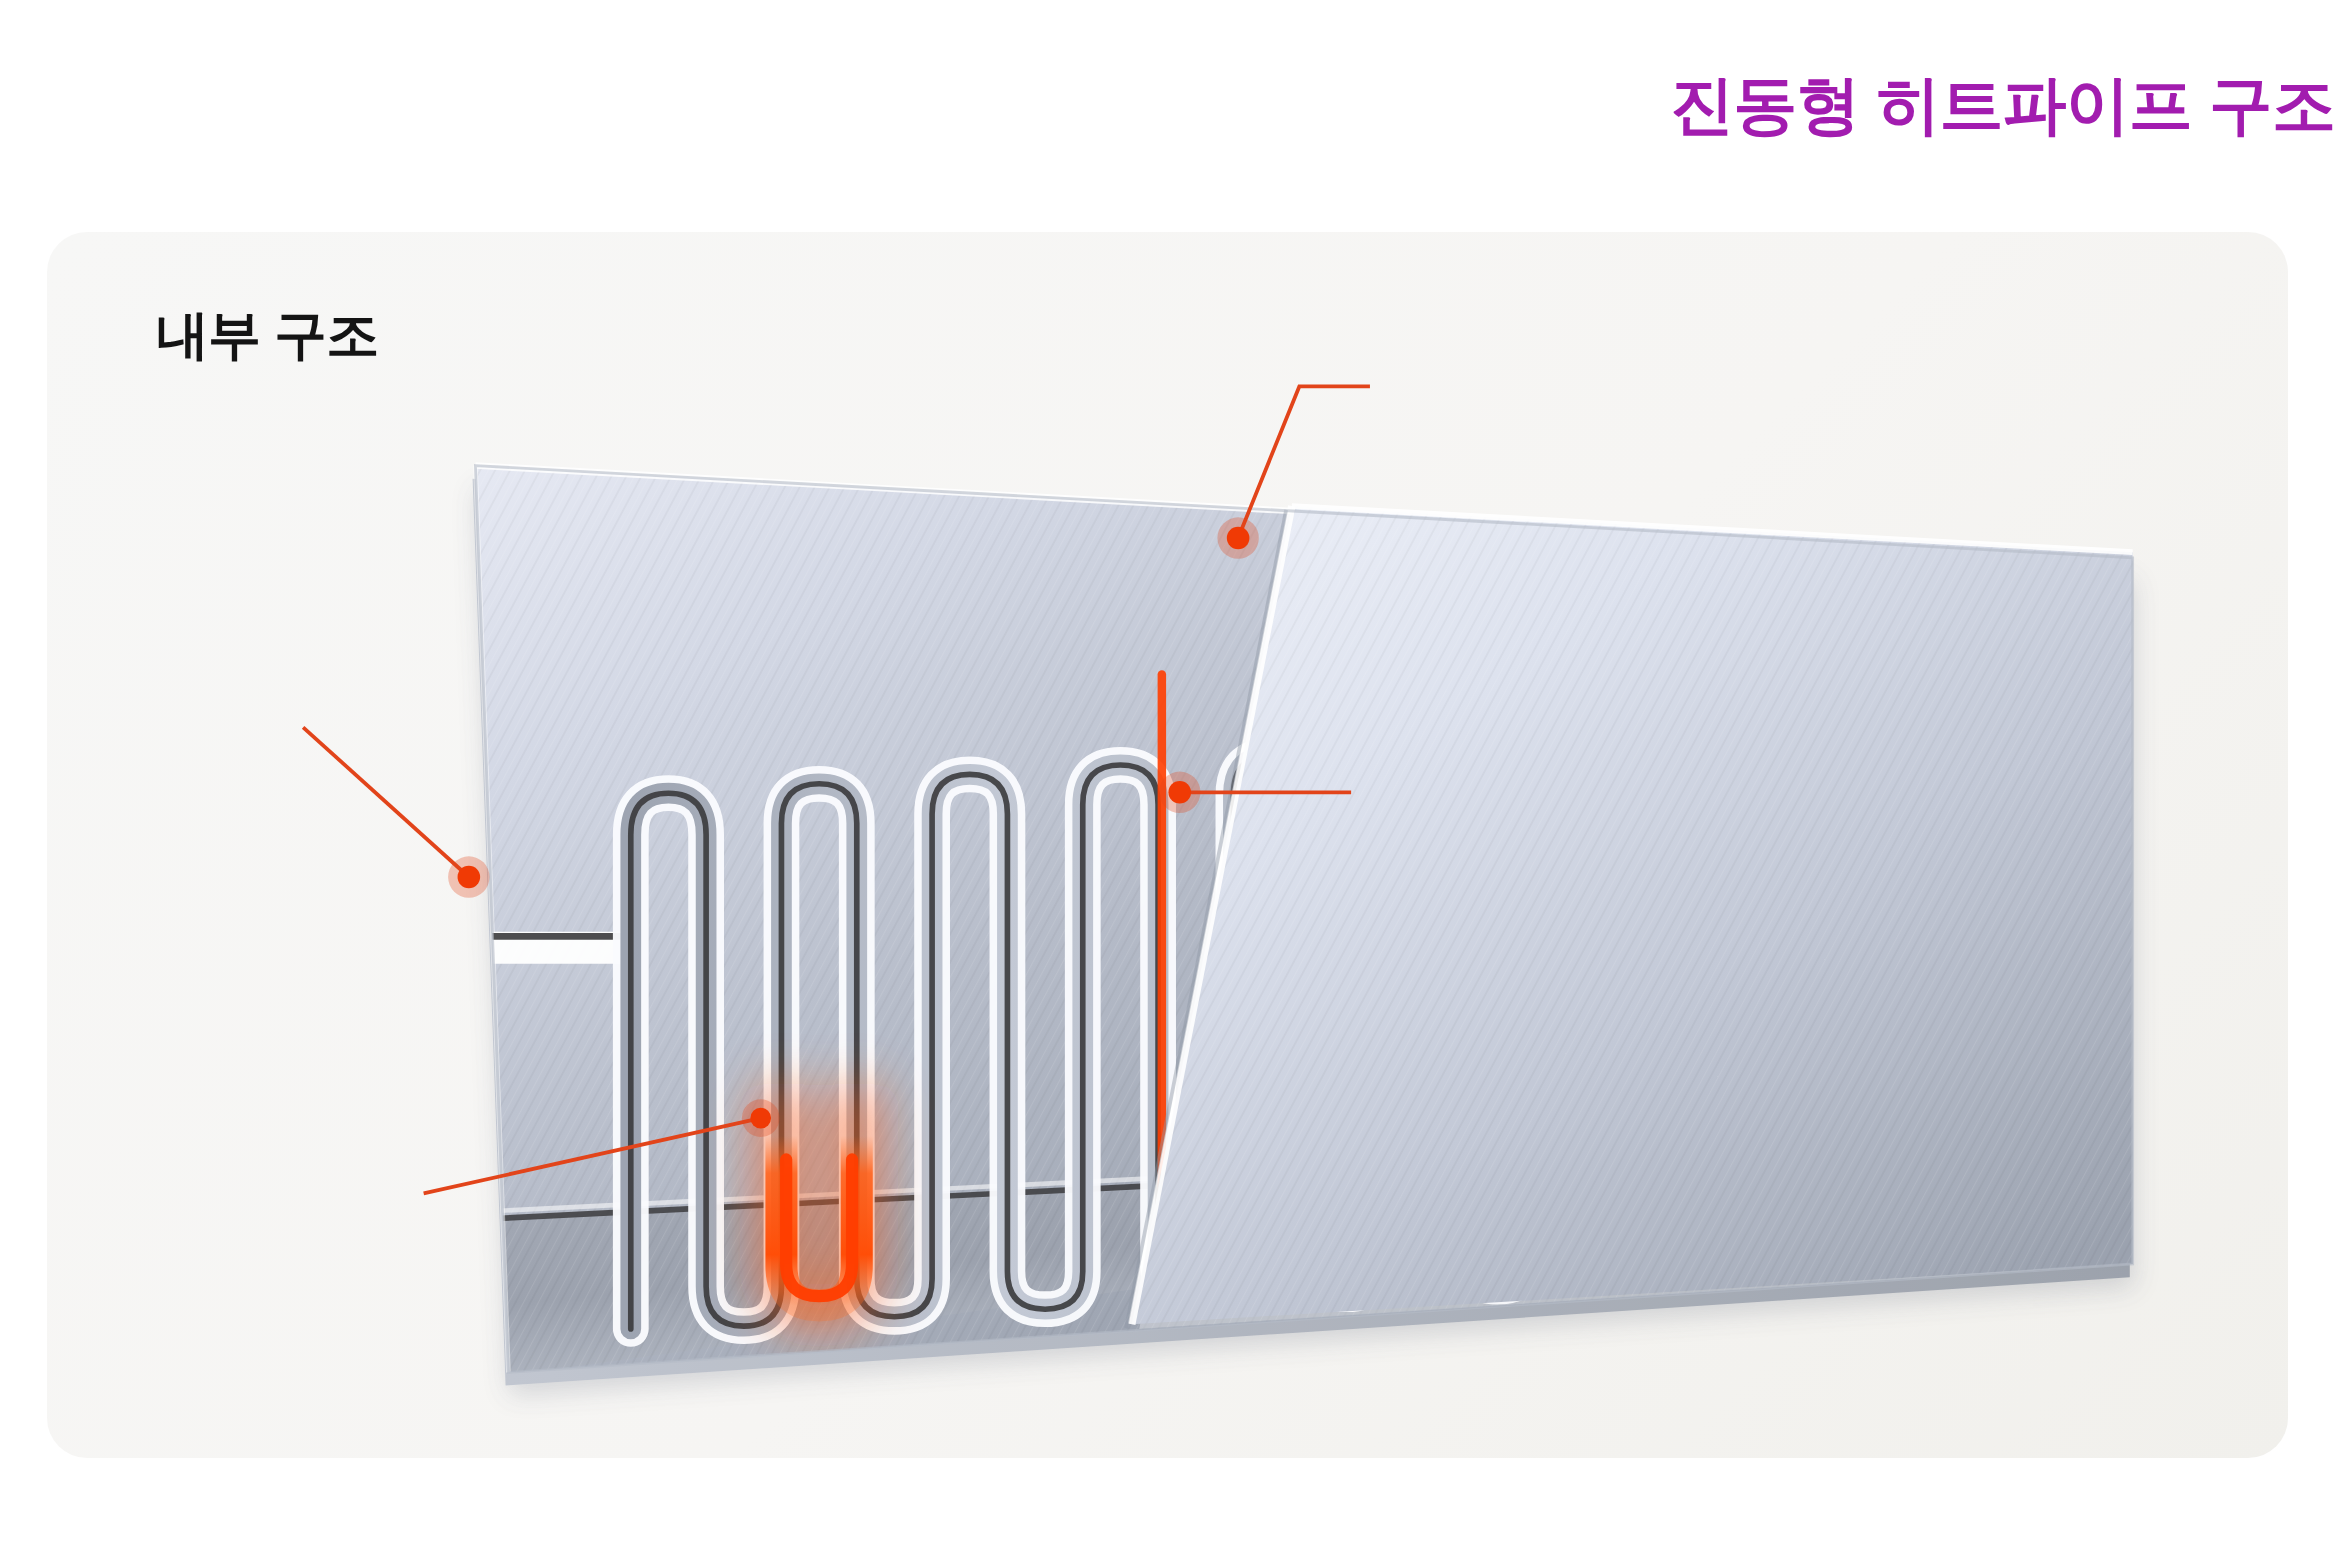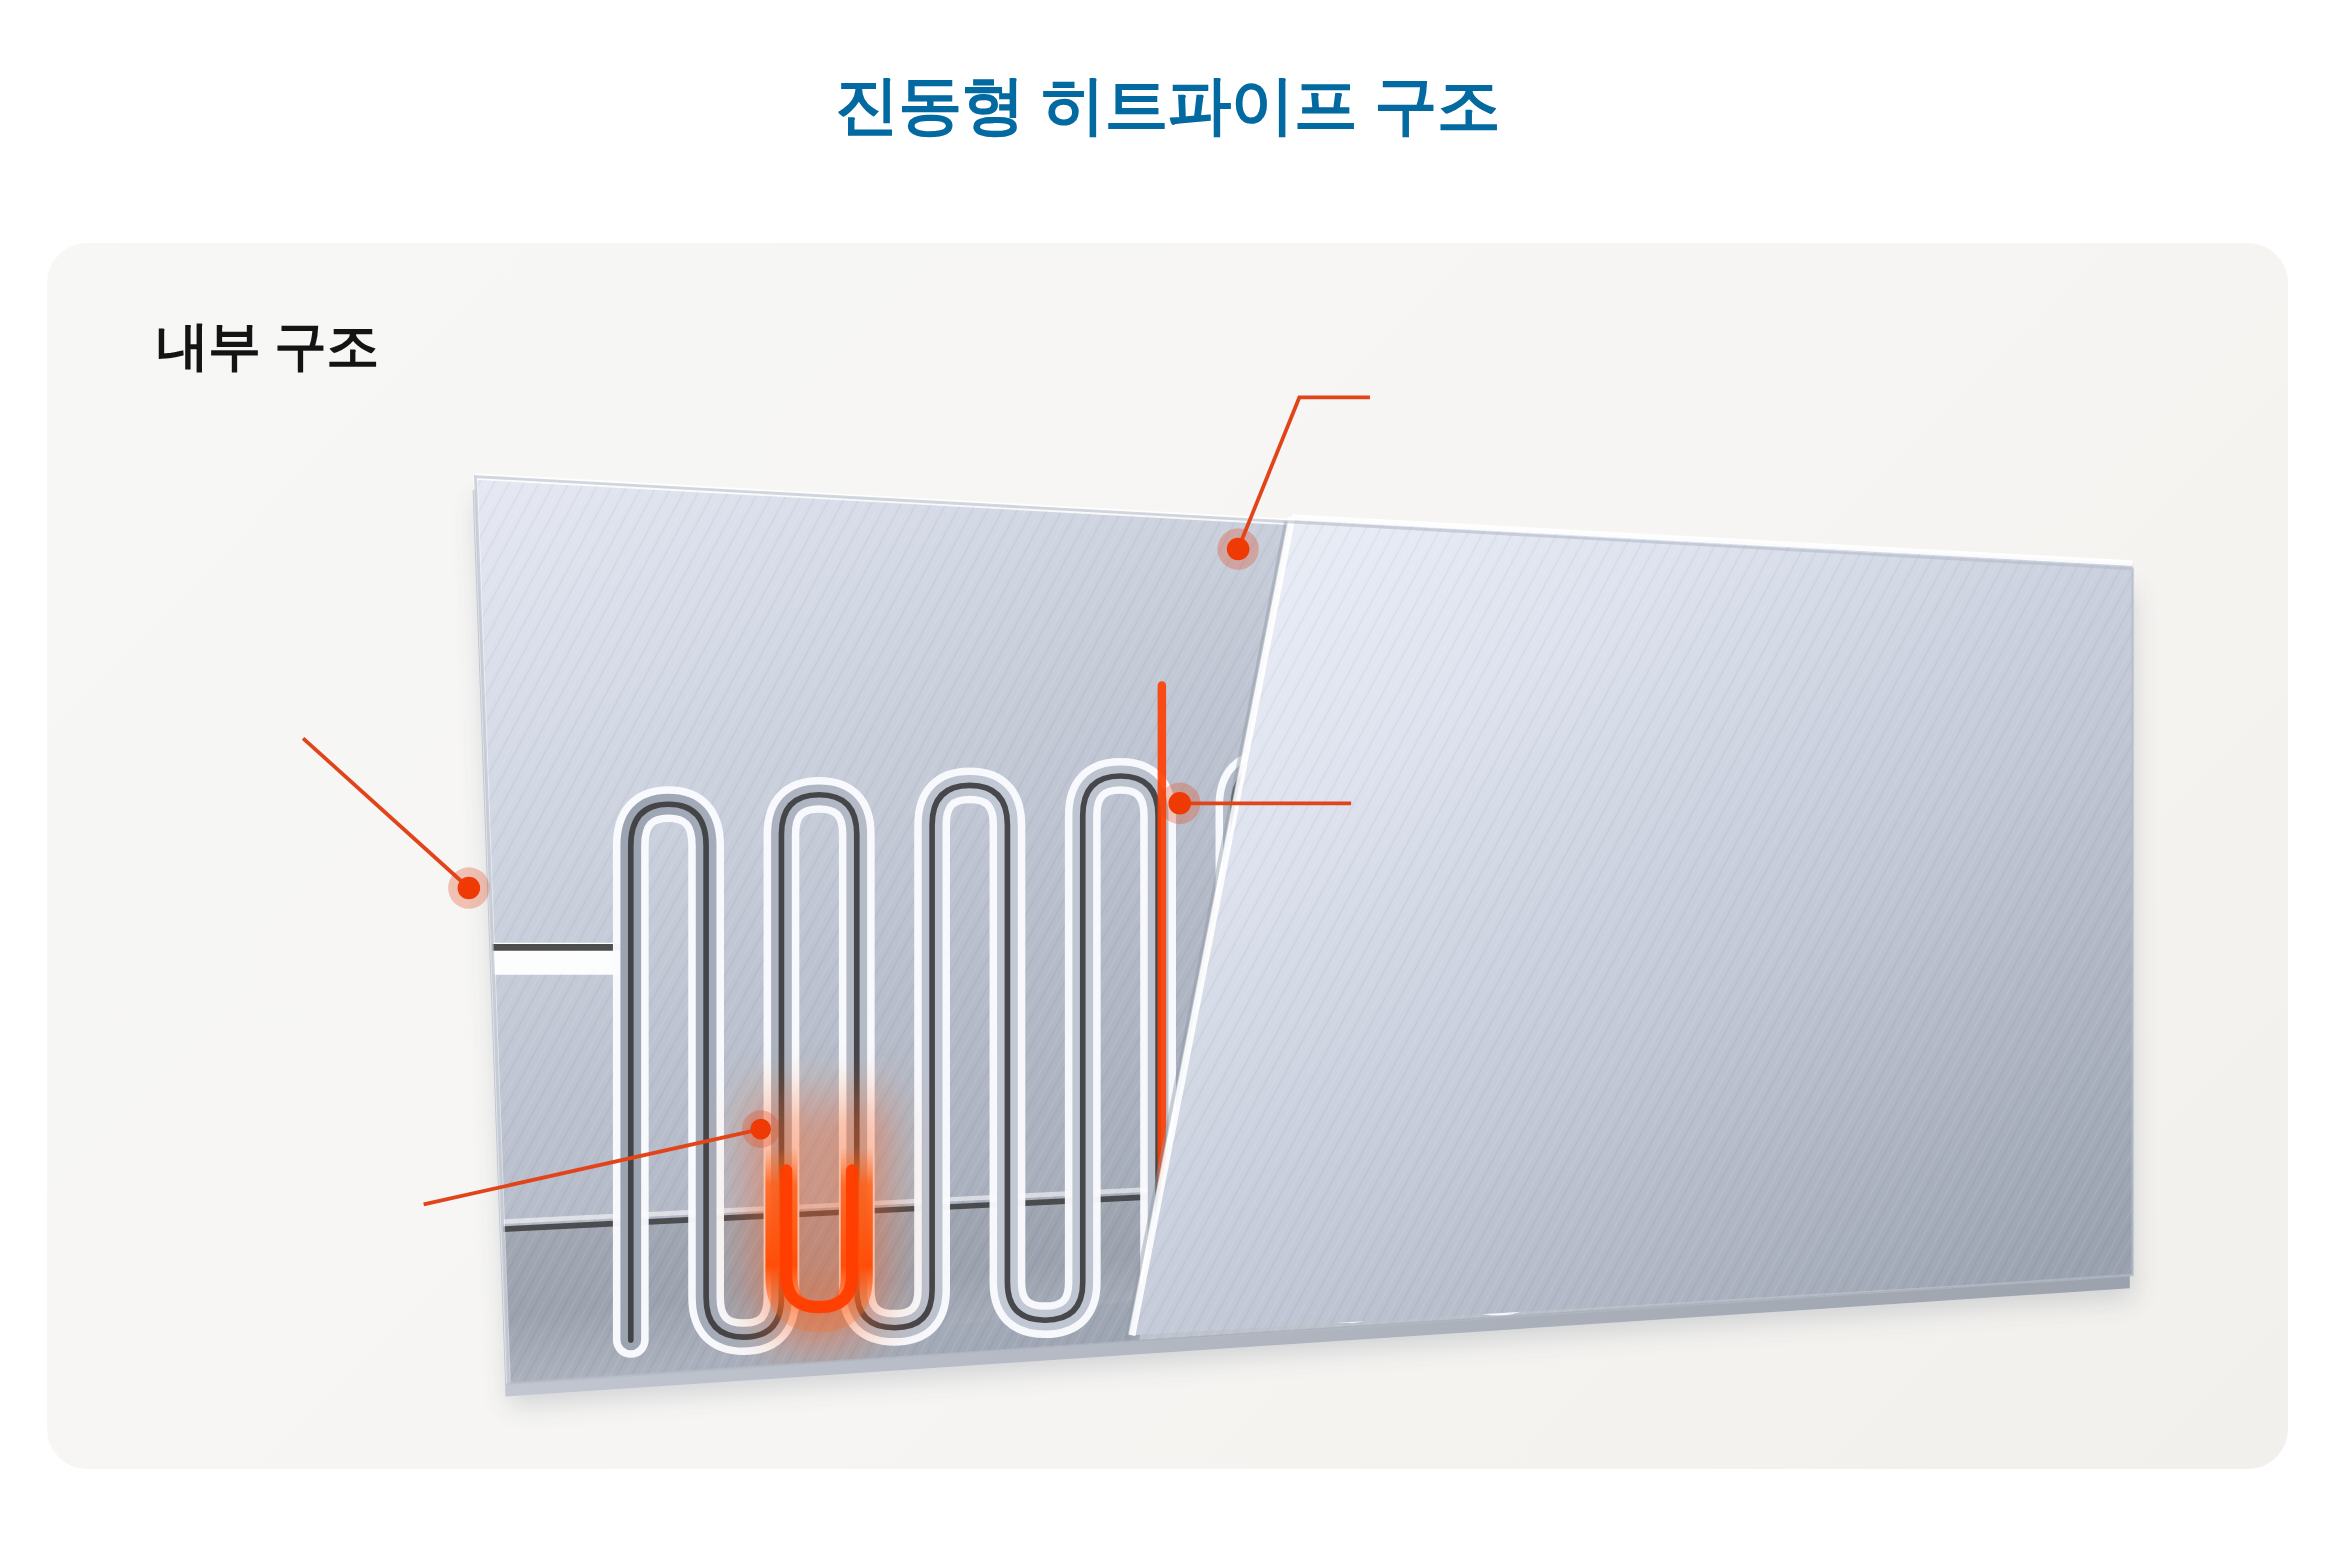--- a/index.html
+++ b/index.html
@@ -8,32 +8,32 @@
     background:#FFFFFF;
     font-family:"Liberation Sans","DejaVu Sans",sans-serif;
     overflow:hidden;
     position:relative;
   }
 
   
   #page-title {
     position:absolute;
     top:70px; left:0; width:2335px;
-    text-align:center;
+    text-align:right;
     font-size:64px;
     font-weight:bold;
-    color:#0369a1;
+    color:#a21caf;
     letter-spacing:-0.9px;
     line-height:1.1;
   }
 
   
   #diagram-card {
     position:absolute;
-    left:47px; top:243px;
+    left:47px; top:232px;
     width:2241px; height:1226px;
     border-radius:40px;
     background:linear-gradient(135deg,#F7F7F6 0%,#F6F5F3 55%,#F1F0EC 100%);
     overflow:hidden;
   }
 
   #section-heading {
     position:absolute;
     left:109px; top:68px;
     font-size:53px;

